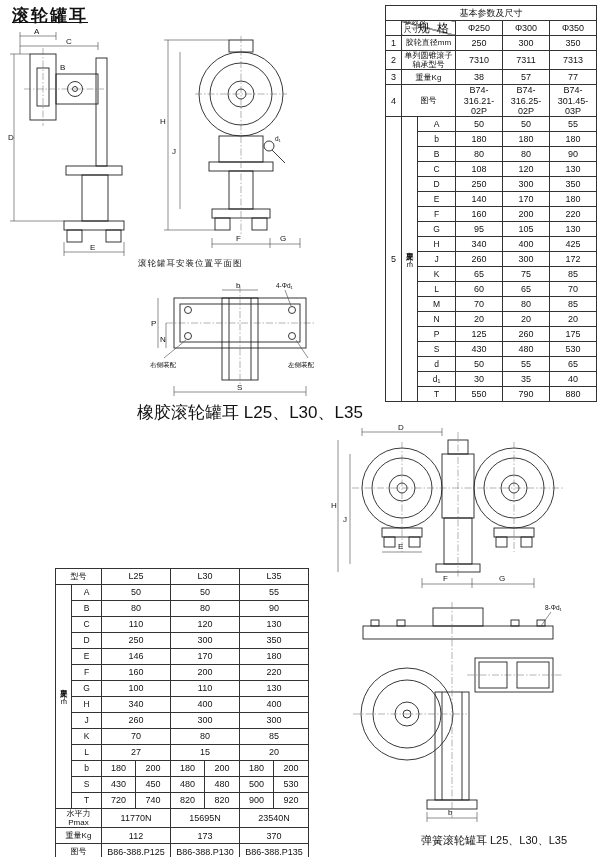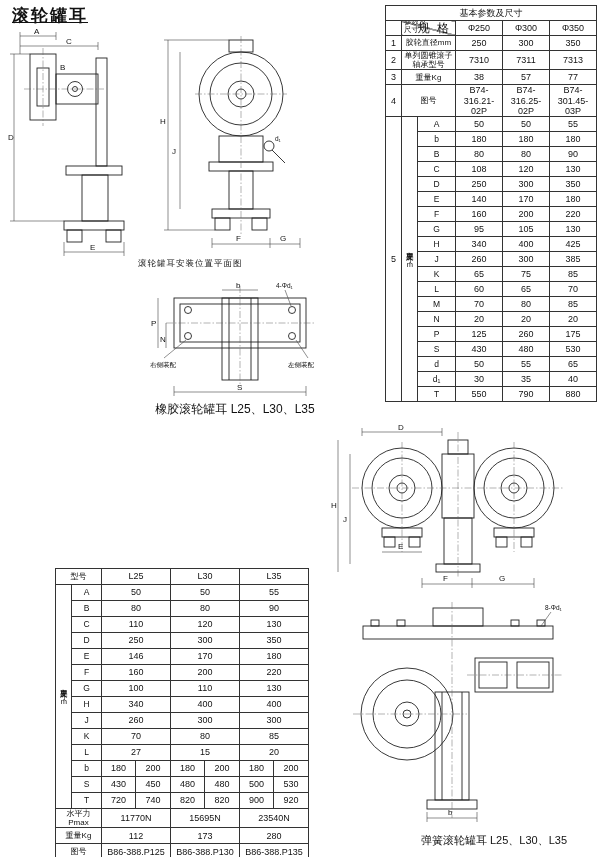--- a/index.html
+++ b/index.html
@@ -20,21 +20,21 @@
   .spec{font-size:9px;}
   .hd td{height:28px;}
   .vlab{padding:0;}
   .vtext{writing-mode:vertical-lr;text-orientation:upright;font-size:7.5px;letter-spacing:1px;line-height:1;display:inline-block;}
   .corner{position:relative;
     background:linear-gradient(to top right,transparent calc(50% - 0.5px),#333 calc(50% - 0.5px),#333 calc(50% + 0.5px),transparent calc(50% + 0.5px));}
   .ctop{position:absolute;top:1px;right:4px;font-size:12px;letter-spacing:2px;}
   .cbot{position:absolute;bottom:1px;left:2px;width:27px;font-size:7.5px;line-height:1.1;text-align:left;}
   .caption{position:absolute;color:#111;}
   .cap-install{left:138px;top:258px;width:190px;text-align:left;font-size:8.5px;letter-spacing:1px;}
-  .cap-rubber{left:120px;top:401px;width:230px;text-align:center;font-size:12px;}
+  .cap-rubber{left:135px;top:401px;width:230px;text-align:center;font-size:17px;}
   .cap-spring{left:388px;top:833px;width:212px;text-align:center;font-size:11px;}
   .svg-abs{position:absolute;}
   svg text{font-family:"Liberation Sans","DejaVu Sans",sans-serif;font-size:8px;fill:#111;}
   svg text.sm{font-size:6.5px;}
   svg text.cj{font-size:6.5px;}
   .outline{stroke:#222;stroke-width:0.9;fill:none;}
   .outline rect,.outline circle{fill:none;}
   .dimline{stroke:#444;stroke-width:0.6;fill:none;}
   .cl{stroke:#666;stroke-width:0.5;stroke-dasharray:7 2 1.5 2;fill:none;}
 </style>
@@ -274,21 +274,21 @@
           <tr>
             <td class="dim">H</td>
             <td class="val">340</td>
             <td class="val">400</td>
             <td class="val">425</td>
           </tr>
           <tr>
             <td class="dim">J</td>
             <td class="val">260</td>
             <td class="val">300</td>
-            <td class="val">385</td>
+            <td class="val">172</td>
           </tr>
           <tr>
             <td class="dim">K</td>
             <td class="val">65</td>
             <td class="val">75</td>
             <td class="val">85</td>
           </tr>
           <tr>
             <td class="dim">L</td>
             <td class="val">60</td>
@@ -507,21 +507,21 @@
           <tr>
             <td colspan="2" class="lbl">水平力Pmax</td>
             <td colspan="2" class="val">11770N</td>
             <td colspan="2" class="val">15695N</td>
             <td colspan="2" class="val">23540N</td>
           </tr>
           <tr>
             <td colspan="2" class="lbl">重量Kg</td>
             <td colspan="2" class="val">112</td>
             <td colspan="2" class="val">173</td>
-            <td colspan="2" class="val">280</td>
+            <td colspan="2" class="val">370</td>
           </tr>
           <tr>
             <td colspan="2" class="lbl">图号</td>
             <td colspan="2" class="val">B86-388.P125</td>
             <td colspan="2" class="val">B86-388.P130</td>
             <td colspan="2" class="val">B86-388.P135</td>
           </tr>
         </tbody>
       </table>
   </div>

